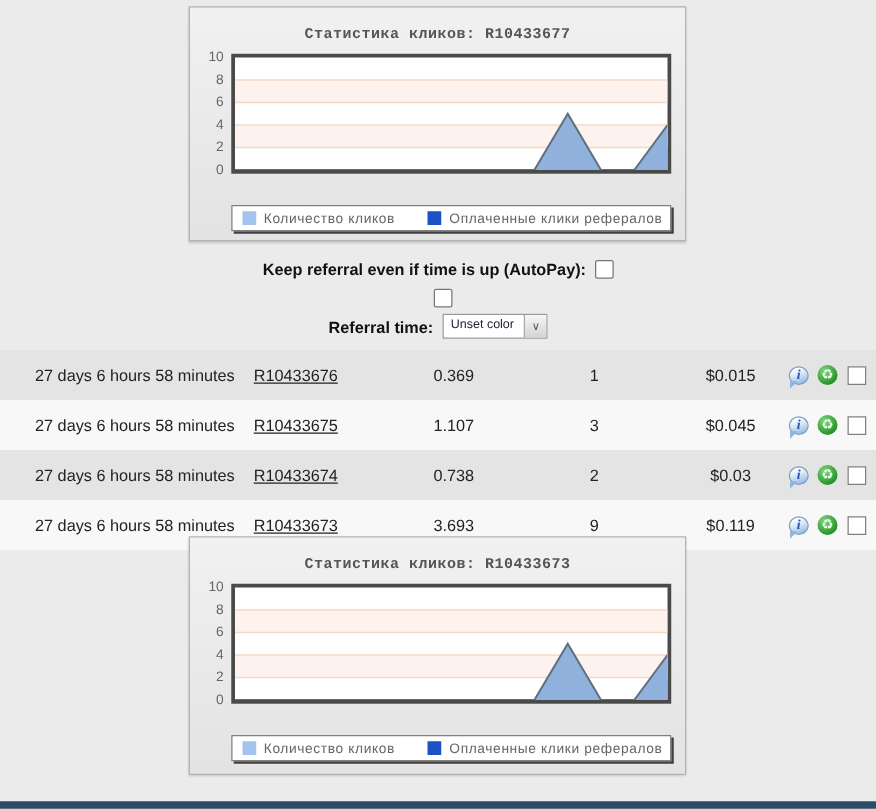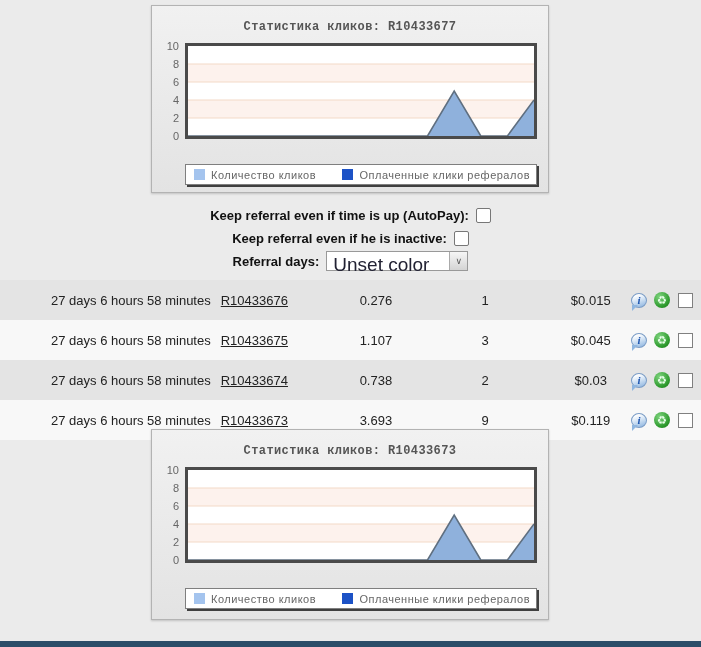--- a/index.html
+++ b/index.html
@@ -50,32 +50,32 @@
   .form-label{font-size:13px;font-weight:bold;color:#111;}
   .checkbox{
     width:15px;height:15px;margin-left:7px;
     background:#fff;border:1px solid #777;border-radius:2px;
     box-sizing:border-box;
   }
   .select{
     display:inline-flex;align-items:stretch;margin-left:7px;
     border:1px solid #999;background:#fff;height:20px;box-sizing:border-box;
   }
-  .select-value{font-size:19px;color:#223;padding:2px 20px 0 6px;white-space:nowrap;}
+  .select-value{font-size:10px;color:#223;padding:2px 8px 0 6px;white-space:nowrap;}
   .select-arrow{
     width:17px;display:flex;align-items:center;justify-content:center;
     background:linear-gradient(180deg,#f6f6f6,#d4d4d4);
     border-left:1px solid #aaa;color:#555;font-size:9px;
   }
   
   .ref-table{position:absolute;top:280px;left:0;width:701px;}
   .table-row{display:flex;align-items:center;height:40px;font-size:13px;color:#222;}
   .table-row:nth-child(odd){background:#e4e4e4;}
   .table-row:nth-child(even){background:#f8f8f8;}
-  .col-time{padding-left:10px;width:175px;margin-left:41px;}
+  .col-time{padding-left:28px;width:175px;}
   .col-id{width:115px;text-decoration:underline;}
   .col-avg{width:90px;text-align:center;}
   .col-clicks{width:135px;text-align:center;}
   .col-money{width:83px;text-align:center;}
   .col-icons{margin-left:auto;display:flex;align-items:center;margin-right:8px;}
   .info-icon{
     position:relative;width:16px;height:15px;border-radius:50%;
     border:1px solid #7a9cc6;box-sizing:border-box;
     background:linear-gradient(160deg,#ffffff 15%,#d9e7f6 45%,#8fb6e0 95%);
     color:#1f56b0;font-family:"Liberation Serif",serif;font-style:italic;font-weight:bold;
@@ -132,37 +132,36 @@
     </div>
   </div>
 </div>
 
 <div class="form-section">
   <div class="form-row">
     <span class="form-label">Keep referral even if time is up (AutoPay):</span>
     <span class="checkbox"></span>
   </div>
   <div class="form-row">
-    <span class="form-label">Keep referral even if he is inactive:</span>
     <span class="checkbox"></span>
   </div>
   <div class="form-row">
-    <span class="form-label">Referral days:</span>
+    <span class="form-label">Referral time:</span>
     <span class="select">
       <span class="select-value">Unset color</span>
       <span class="select-arrow">∨</span>
     </span>
   </div>
 </div>
 
 <div class="ref-table">
   <div class="table-row">
     <span class="col-time">27 days 6 hours 58 minutes</span>
     <span class="col-id">R10433676</span>
-    <span class="col-avg">0.276</span>
+    <span class="col-avg">0.369</span>
     <span class="col-clicks">1</span>
     <span class="col-money">$0.015</span>
     <span class="col-icons">
       <span class="info-icon">i</span>
       <span class="recycle-icon">♻</span>
       <span class="row-checkbox"></span>
     </span>
   </div>
   <div class="table-row">
     <span class="col-time">27 days 6 hours 58 minutes</span>

